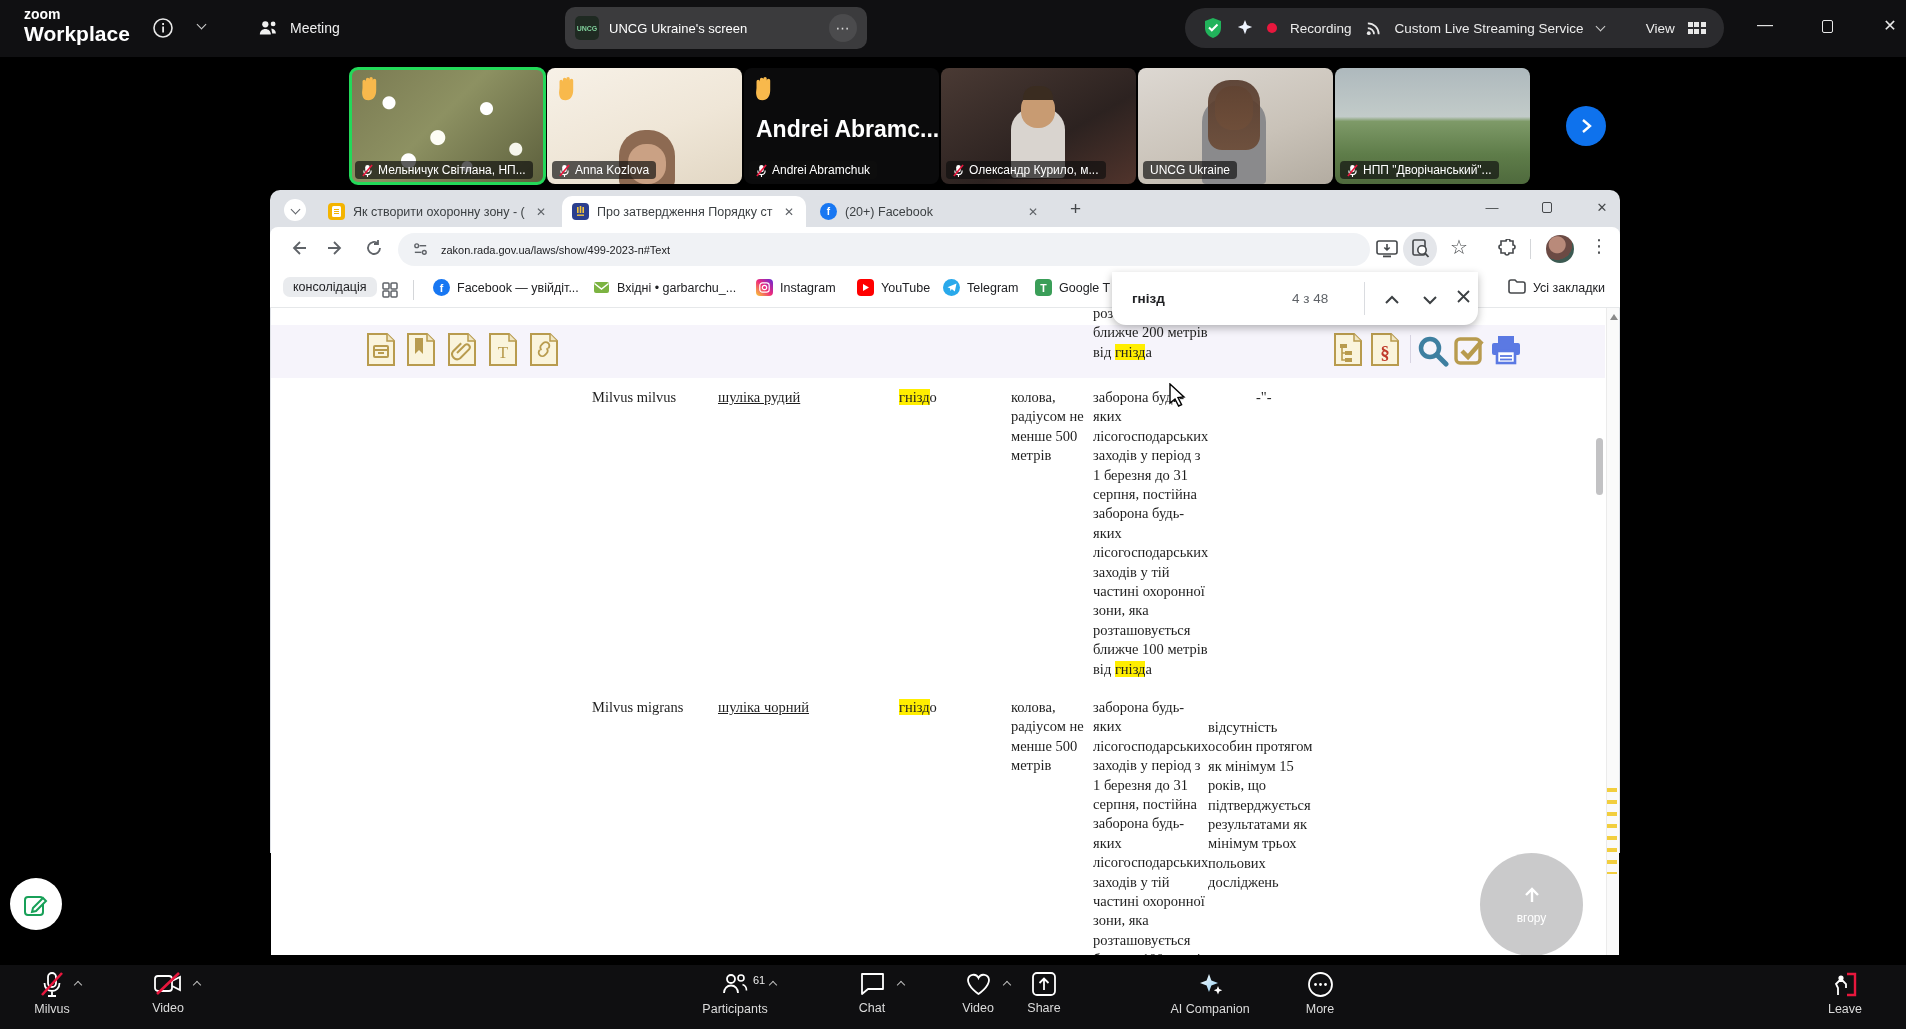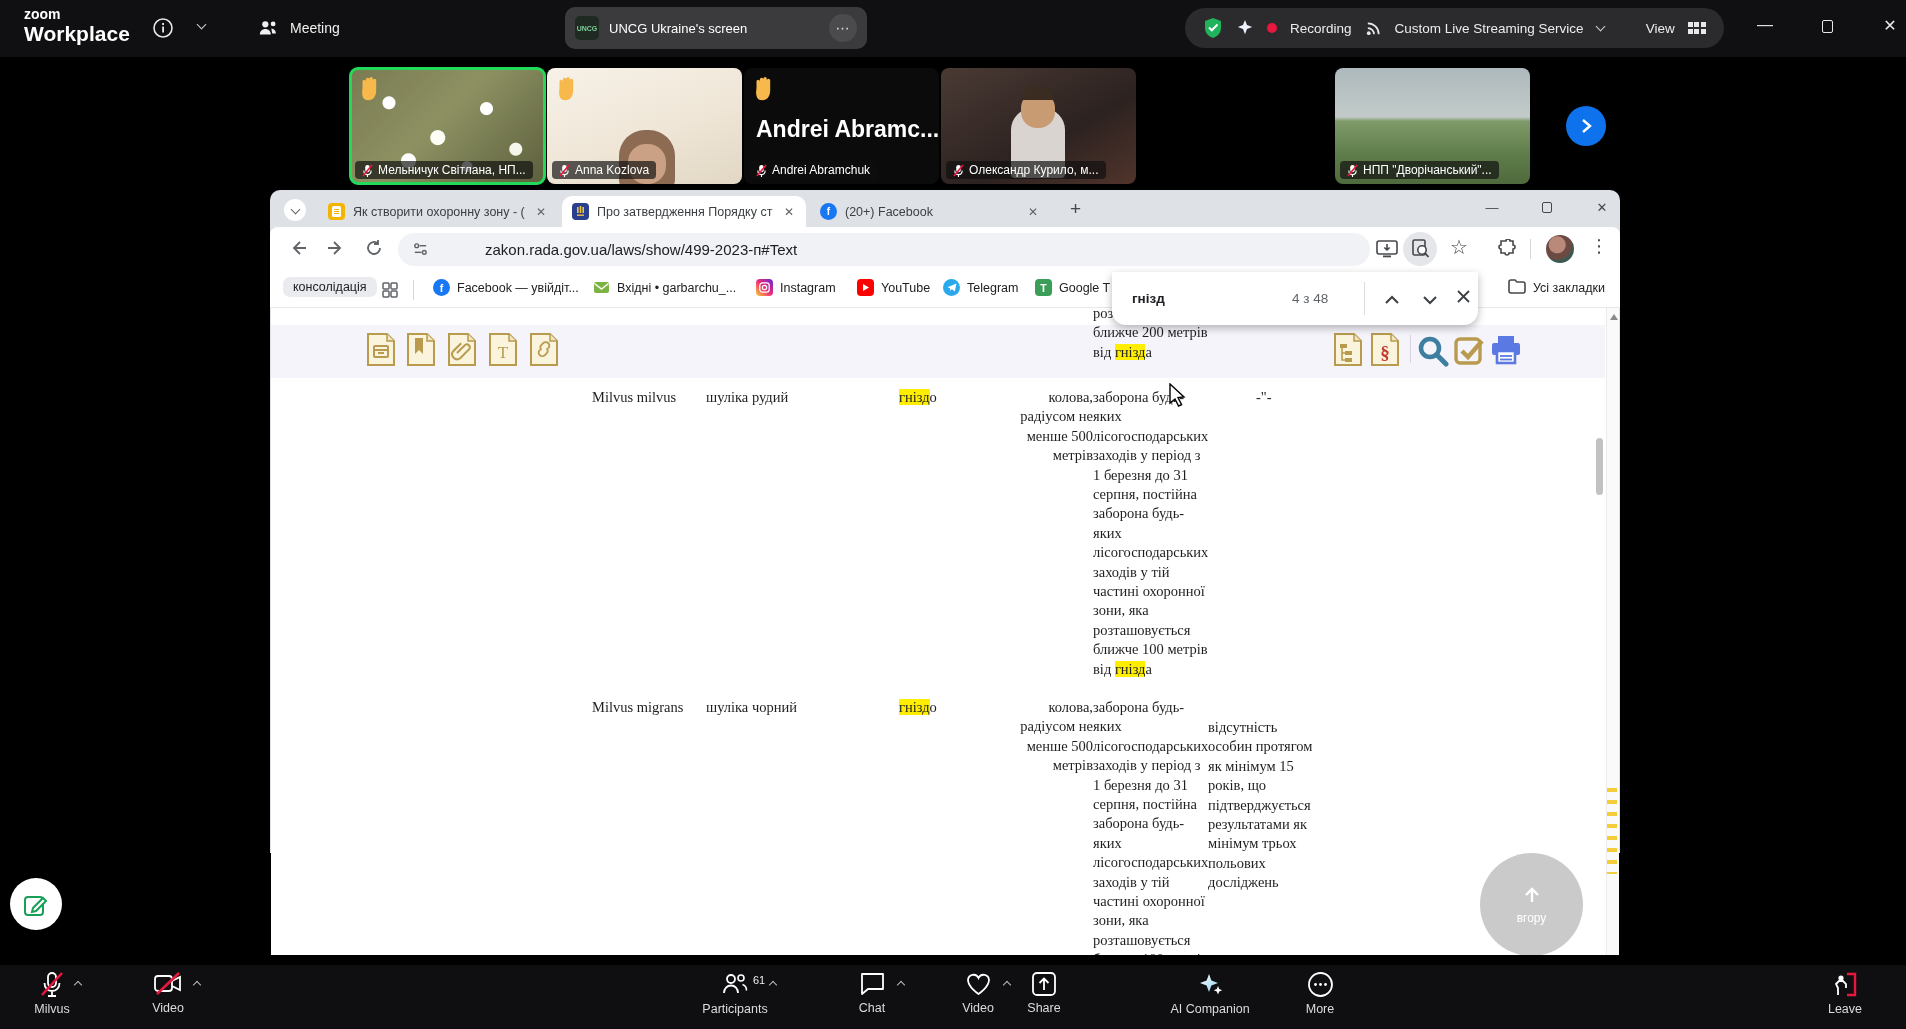--- a/index.html
+++ b/index.html
@@ -55,21 +55,21 @@
   .btab { position:absolute; top:6px; height:31px; border-radius:10px 10px 0 0; display:flex; align-items:center; gap:8px; padding:0 10px; font-size:12.5px; color:#3c4043; }
   .btab .ttl { flex:1; white-space:nowrap; overflow:hidden; }
   .btab .x { color:#5f6368; font-size:12px; padding:0 2px; }
   .btab.on { background:#fff; }
   .fav16 { width:17px; height:17px; border-radius:4px; flex:none; display:flex; align-items:center; justify-content:center; font-size:10px; font-weight:bold; color:#fff; }
   .newtab { position:absolute; left:800px; top:8px; font-size:19px; color:#45484b; }
   .bwin { position:absolute; top:10px; font-size:13px; color:#45484b; width:24px; text-align:center; }
   .urlrow { position:absolute; left:0; top:37px; width:100%; height:45px; background:#fff; border-radius:8px 8px 0 0; }
   .navic { position:absolute; top:11px; color:#5f6368; }
   .urlpill { position:absolute; left:128px; top:6px; width:972px; height:33px; border-radius:17px; background:#f0f2f5; display:flex; align-items:center; gap:12px; padding:0 14px; }
-  .urlpill .url { font-size:15px; color:#202124;margin-left:44px; }
+  .urlpill .url { font-size:11px; color:#202124; }
   .rowic { position:absolute; top:9px; color:#45484b; }
   .findcircle { position:absolute; left:1133px; top:5px; width:34px; height:34px; border-radius:50%; background:#e4e6ea; }
   .avatar { position:absolute; left:1276px; top:8px; width:28px; height:28px; border-radius:50%; background:radial-gradient(circle at 40% 35%,#b98a7a 0 8px,#6b4a44 9px 60%,#3c5a52 61%); }
   .bmrow { position:absolute; left:0; top:82px; width:100%; height:36px; background:#fff; border-bottom:1px solid #e6e8ea; }
   .bmitem { position:absolute; top:7px; display:flex; align-items:center; gap:7px; font-size:12.5px; color:#202124; white-space:nowrap; }
   .chip { background:#e9ebee; border-radius:7px; padding:3px 10px; }
   .vdiv { position:absolute; top:8px; width:1px; height:20px; background:#d4d6d9; }
   .ic16 { width:17px; height:17px; border-radius:4px; display:flex; align-items:center; justify-content:center; font-size:10.5px; font-weight:bold; color:#fff; flex:none; }
 
   
@@ -79,22 +79,22 @@
   .findbar .fdiv { position:absolute; left:252px; top:10px; width:1px; height:33px; background:#dadce0; }
   .fnav { position:absolute; top:20px; color:#3c4043; }
 
   
   .page { position:absolute; left:1px; top:118px; width:1348px; height:647px; background:#fff; overflow:hidden; font-family:"Liberation Serif",serif; }
   .lavband { position:absolute; left:0; top:17px; width:1334px; height:53px; background:#f6f4fb; }
   .goldic { position:absolute; top:25px; width:28px; height:33px; }
   .ptext { position:absolute; font-size:14.5px; line-height:19.4px; color:#1f1f1f; }
   mark { background:#ffee00; color:inherit; }
   .trow .cell { position:absolute; font-size:14.5px; line-height:19.4px; color:#1f1f1f; }
-  .c1{left:321px;width:112px;} .c2{left:435px;width:165px;} .c3{left:628px;width:100px;}
-  .c4{left:740px;width:82px;text-align:right;} .c5{left:822px;width:116px;} .c6{left:937px;width:114px;}
+  .c1{left:321px;width:112px;} .c2{left:447px;width:165px;text-decoration:underline;} .c3{left:628px;width:100px;}
+  .c4{left:740px;width:82px;} .c5{left:822px;width:116px;} .c6{left:937px;width:114px;}
   .pad-note{padding-left:48px;}
   .uptop { position:absolute; left:1209px; top:545px; width:103px; height:103px; border-radius:50%; background:rgba(158,158,160,.55); color:#fff; display:flex; flex-direction:column; align-items:center; justify-content:center; gap:6px; font-family:"Liberation Sans",sans-serif; }
   .uptop .lbl { font-size:12px; }
   .sbar { position:absolute; right:0; top:0; width:13px; height:647px; background:#fafafa; border-left:1px solid #ebebeb; }
   .sbar .arr { position:absolute; left:3px; top:6px; width:0; height:0; border-left:4px solid transparent; border-right:4px solid transparent; border-bottom:6px solid #8a8a8a; }
   .sthumb { position:absolute; left:1325px; top:130px; width:7px; height:57px; background:#c2c2c4; border-radius:4px; }
   .ticks { position:absolute; left:1336px; top:480px; width:10px; height:86px; background:repeating-linear-gradient(#f2ce3e 0 4px,transparent 4px 12px); }
 
   
   .cursor { position:absolute; left:1168px; top:383px; z-index:120; }
@@ -217,20 +217,26 @@
     </div>
     <div class="tile bg-room2" style="left:941px">
       <div class="head2"></div>
       <div class="namechip">
         <svg width="11" height="13" viewBox="0 0 12 14">
             <rect x="3.5" y="1" width="5" height="8" rx="2.5" fill="#fff"></rect>
             <path d="M2 7c0 2.8 1.8 4.5 4 4.5S10 9.8 10 7M6 11.5V14" stroke="#fff" stroke-width="1.2" fill="none"></path>
             <line x1="1" y1="13" x2="11" y2="1" stroke="#e8173d" stroke-width="1.8"></line>
           </svg>
         <span>Олександр Курило, м...</span>
+      </div>
+    </div>
+    <div class="tile bg-room3" style="left:1138px">
+      <div class="head3"></div>
+      <div class="namechip">
+        <span>UNCG Ukraine</span>
       </div>
     </div>
     <div class="tile bg-land" style="left:1335px">
       <div class="namechip">
         <svg width="11" height="13" viewBox="0 0 12 14">
             <rect x="3.5" y="1" width="5" height="8" rx="2.5" fill="#fff"></rect>
             <path d="M2 7c0 2.8 1.8 4.5 4 4.5S10 9.8 10 7M6 11.5V14" stroke="#fff" stroke-width="1.2" fill="none"></path>
             <line x1="1" y1="13" x2="11" y2="1" stroke="#e8173d" stroke-width="1.8"></line>
           </svg>
         <span>НПП "Дворічанський"...</span>

